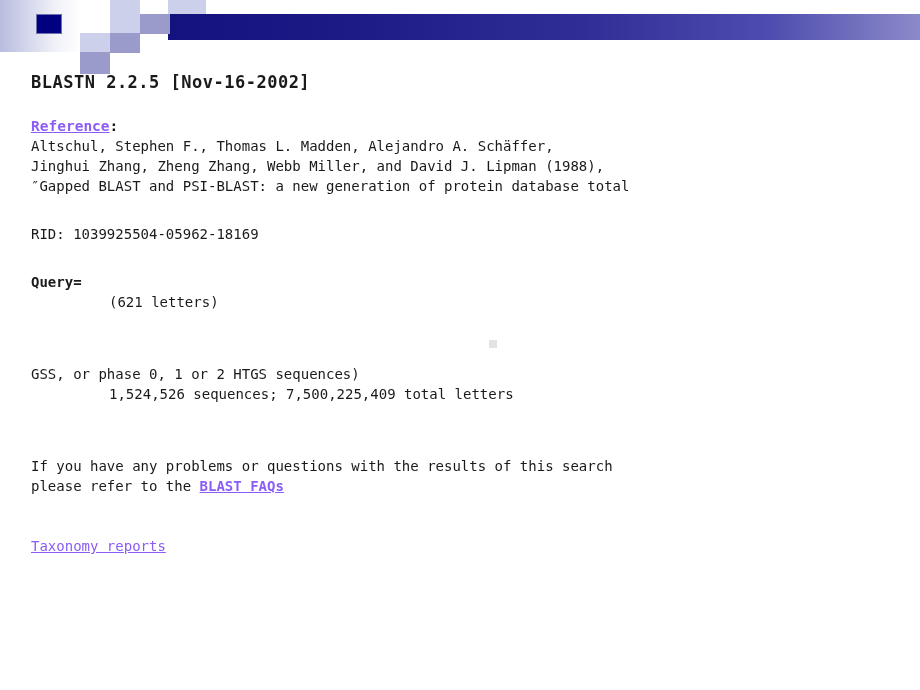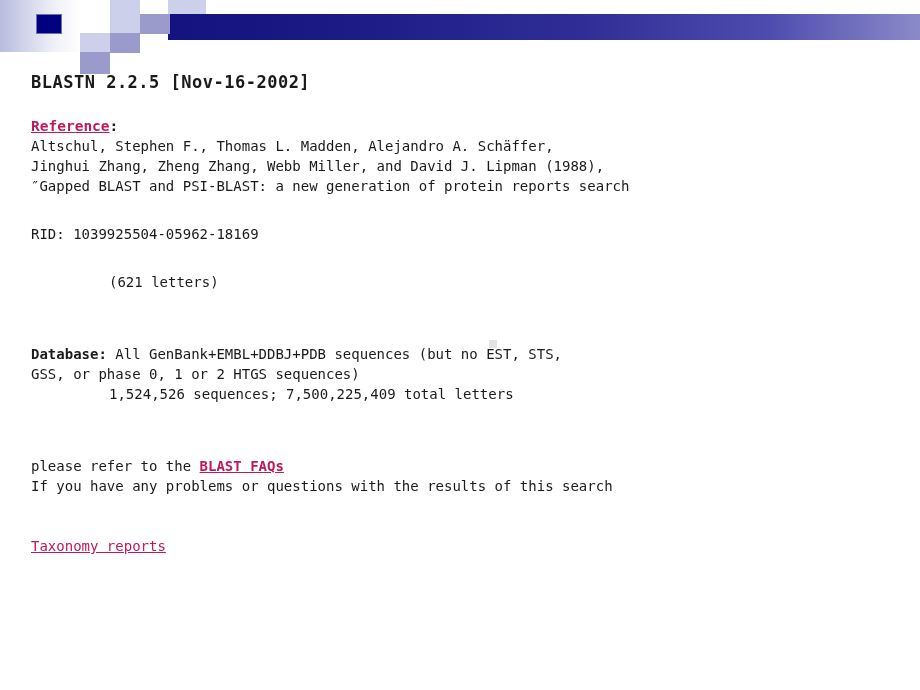--- a/index.html
+++ b/index.html
@@ -66,21 +66,21 @@
     font-size: 14px;
     line-height: 20px;
     white-space: pre;
     margin: 0;
   }
   .gap-md { height: 28px; }
   .gap-lg { height: 40px; }
   .gap-xl { height: 52px; }
 
   .link {
-    color: #be185d;
+    color: #8b5cf6;
     text-decoration: underline;
     cursor: pointer;
   }
   .link-bold { font-weight: bold; }
   .bold { font-weight: bold; }
 
   #reference-heading { margin: 0 0 2px 0; font-size: 14.5px; white-space: pre; }
 
   #query-value { padding-left: 78px; }
   #database-counts { padding-left: 78px; }
@@ -112,40 +112,40 @@
 </div>
 
 <div id="report">
 
   <h1 id="report-title">BLASTN 2.2.5 [Nov-16-2002]</h1>
 
   <div id="reference-heading"><span class="link link-bold">Reference</span><span class="bold">:</span></div>
 
   <p class="para">Altschul, Stephen F., Thomas L. Madden, Alejandro A. Schäffer,</p>
   <p class="para">Jinghui Zhang, Zheng Zhang, Webb Miller, and David J. Lipman (1988),</p>
-  <p class="para">″Gapped BLAST and PSI-BLAST: a new generation of protein reports search</p>
+  <p class="para">″Gapped BLAST and PSI-BLAST: a new generation of protein database total</p>
 
   <div class="gap-md"></div>
 
   <p class="para">RID: 1039925504-05962-18169</p>
 
   <div class="gap-md"></div>
 
+  <p class="para bold">Query=</p>
   <p class="para" id="query-value">(621 letters)</p>
 
   <div class="gap-xl"></div>
 
-  <p class="para"><span class="bold">Database:</span><span> All GenBank+EMBL+DDBJ+PDB sequences (but no EST, STS,</span></p>
   <p class="para">GSS, or phase 0, 1 or 2 HTGS sequences)</p>
   <p class="para" id="database-counts">1,524,526 sequences; 7,500,225,409 total letters</p>
 
   <div class="gap-xl"></div>
 
+  <p class="para">If you have any problems or questions with the results of this search</p>
   <p class="para"><span>please refer to the </span><span class="link link-bold">BLAST FAQs</span></p>
-  <p class="para">If you have any problems or questions with the results of this search</p>
 
   <div class="gap-lg"></div>
 
   <p class="para"><span class="link">Taxonomy reports</span></p>
 
 </div>
 
 <div id="scan-artifact"></div>
 
 </body></html>

